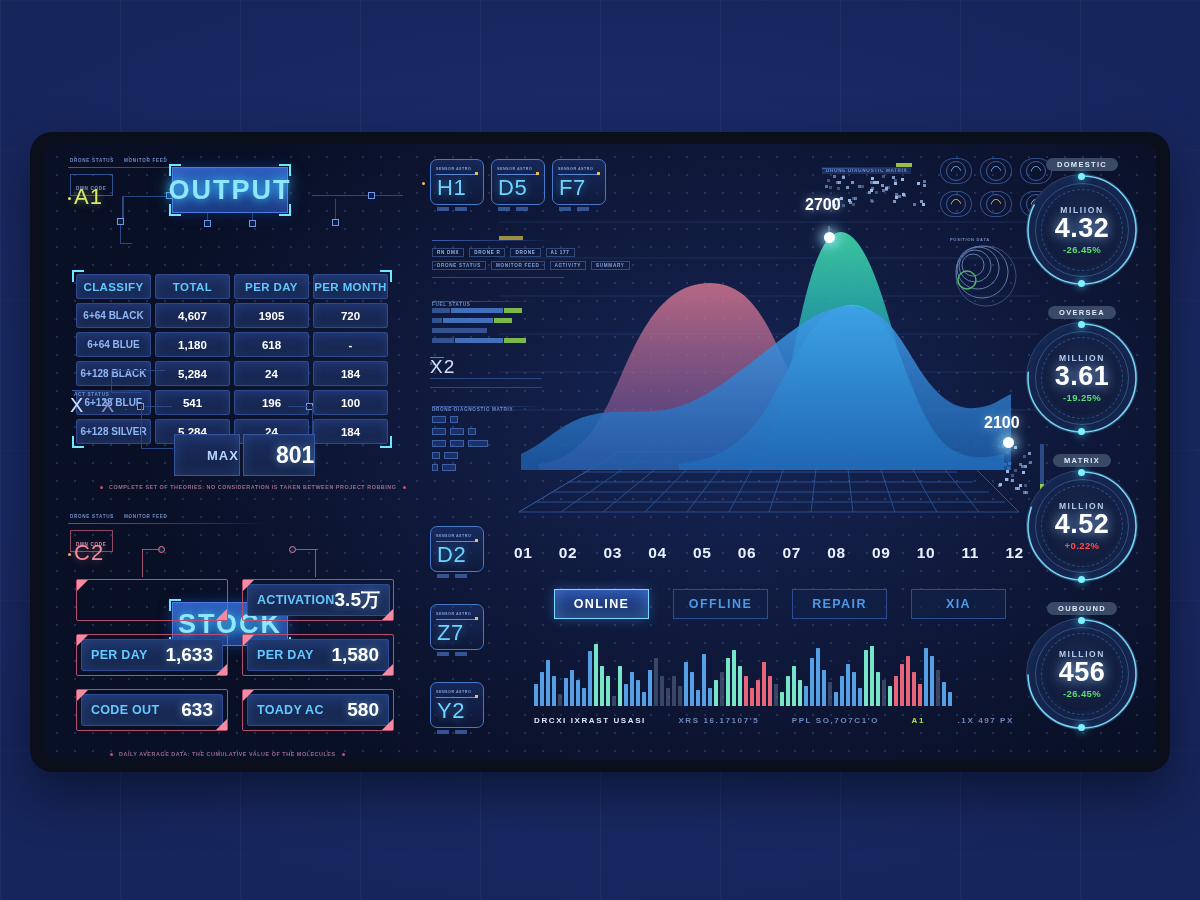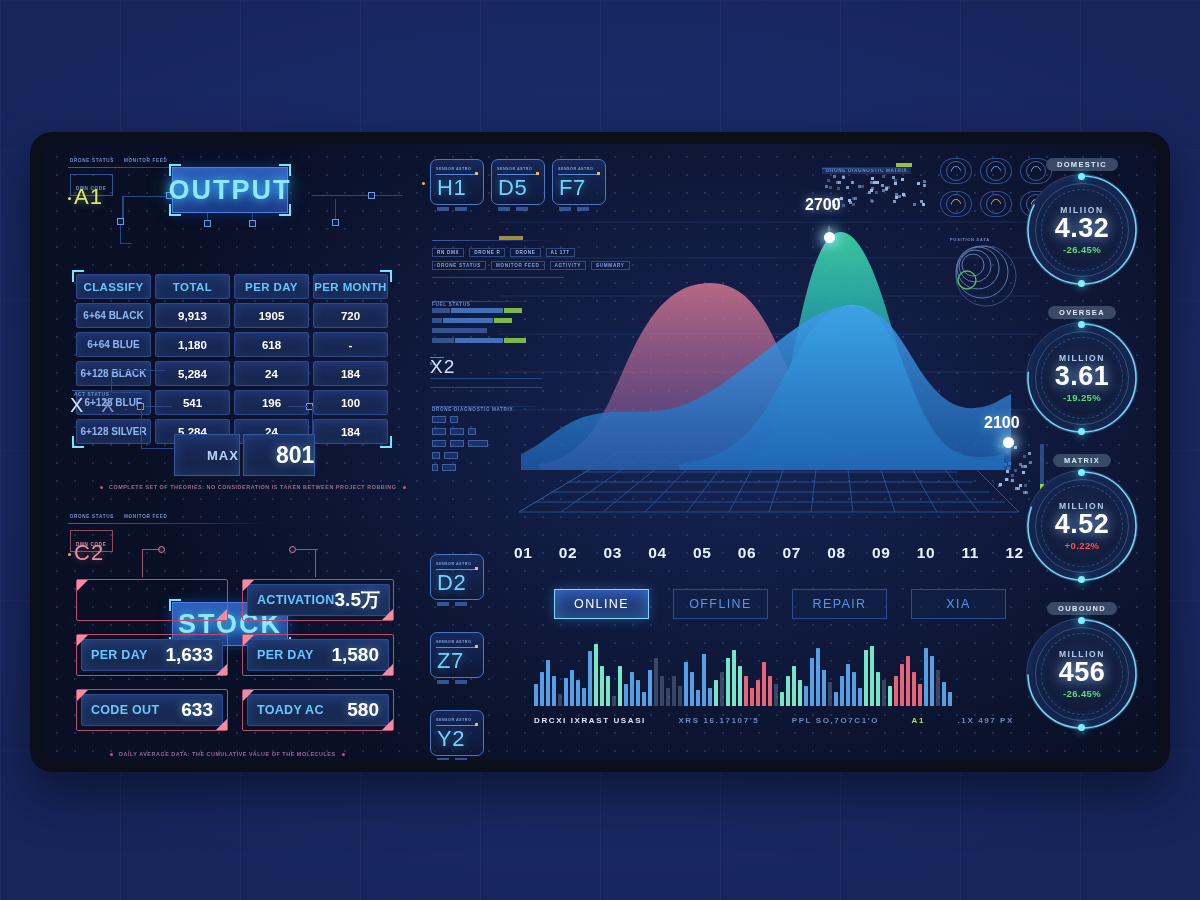--- a/index.html
+++ b/index.html
@@ -146,21 +146,21 @@
   
   #chart { left: 455px; top: 58px; width: 540px; height: 330px; }
   .axlab { font-size:15.5px; color:#e7f1ff; font-weight:600; letter-spacing:.6px; }
   .valtag { font-size:16px; color:#fff; font-weight:600; text-shadow:0 0 10px rgba(180,220,255,.7); }
   .vdot { width:11px;height:11px;border-radius:50%;background:#fff; box-shadow:0 0 12px 4px rgba(160,230,255,.75);}
 
   
   .tab {
     flex:1; height:30px; display:flex; align-items:center; justify-content:center;
     border:1px solid #2d4c92; background: rgba(19,34,74,.55);
-    font-size:12.5px; font-weight:400; letter-spacing:1.4px; color:#4e9ae8;margin-left:18px;
+    font-size:12.5px; font-weight:700; letter-spacing:1.4px; color:#4e9ae8;margin-left:18px;
   }
   .tab.active {
     color:#ffffff; border:1px solid #7fd6ff;
     background: linear-gradient(180deg,#24449a 0%,#18305f 100%);
     box-shadow: inset 0 0 18px rgba(90,170,255,.45), 0 0 12px rgba(70,160,255,.35);
   }
 
   
   #bars { display:flex; align-items:flex-end; gap:2px; height:62px; }
   #bars i { display:block; width:4px; border-radius:.5px; }
@@ -251,21 +251,21 @@
               <div class="tcol">
                 <div class="tcell head">CLASSIFY</div>
                 <div class="tcell lbl">6+64 BLACK</div>
                 <div class="tcell lbl">6+64 BLUE</div>
                 <div class="tcell lbl">6+128 BLACK</div>
                 <div class="tcell lbl">6+128 BLUE</div>
                 <div class="tcell lbl">6+128 SILVER</div>
               </div>
               <div class="tcol">
                 <div class="tcell head">TOTAL</div>
-                <div class="tcell">9,913</div>
+                <div class="tcell">4,607</div>
                 <div class="tcell">1,180</div>
                 <div class="tcell">5,284</div>
                 <div class="tcell">541</div>
                 <div class="tcell">5,284</div>
               </div>
               <div class="tcol">
                 <div class="tcell head">PER DAY</div>
                 <div class="tcell">1905</div>
                 <div class="tcell">618</div>
                 <div class="tcell">24</div>
@@ -494,21 +494,21 @@
           <div style="display: flex; gap: 4px; margin-bottom: 5px;">
             <i style="display: block; width: 8.4px; height: 7px; border: 1px solid rgb(61, 95, 164); background: rgba(50, 90, 170, 0.35);"></i>
             <i style="display: block; width: 14px; height: 7px; border: 1px solid rgb(61, 95, 164); background: rgba(50, 90, 170, 0.35);"></i>
           </div>
           <div style="display: flex; gap: 4px; margin-bottom: 5px;">
             <i style="display: block; width: 5.6px; height: 7px; border: 1px solid rgb(61, 95, 164); background: rgba(50, 90, 170, 0.35);"></i>
             <i style="display: block; width: 14px; height: 7px; border: 1px solid rgb(61, 95, 164); background: rgba(50, 90, 170, 0.35);"></i>
           </div>
         </div>
 
-      <div class="lyr" id="sideKeys" style="left:386px;top:382px;display:flex;flex-direction:column;gap:32px;margin-top:28px;">
+      <div class="lyr" id="sideKeys" style="left:386px;top:382px;display:flex;flex-direction:column;gap:32px;">
           <div class="hbtn">
             <span class="cap">SENSOR  ASTRO</span>
             <i class="bar"></i>
             <i class="dot"></i>
             <span class="lab">D2</span>
             <i class="feet"></i>
           </div>
           <div class="hbtn">
             <span class="cap">SENSOR  ASTRO</span>
             <i class="bar"></i>

